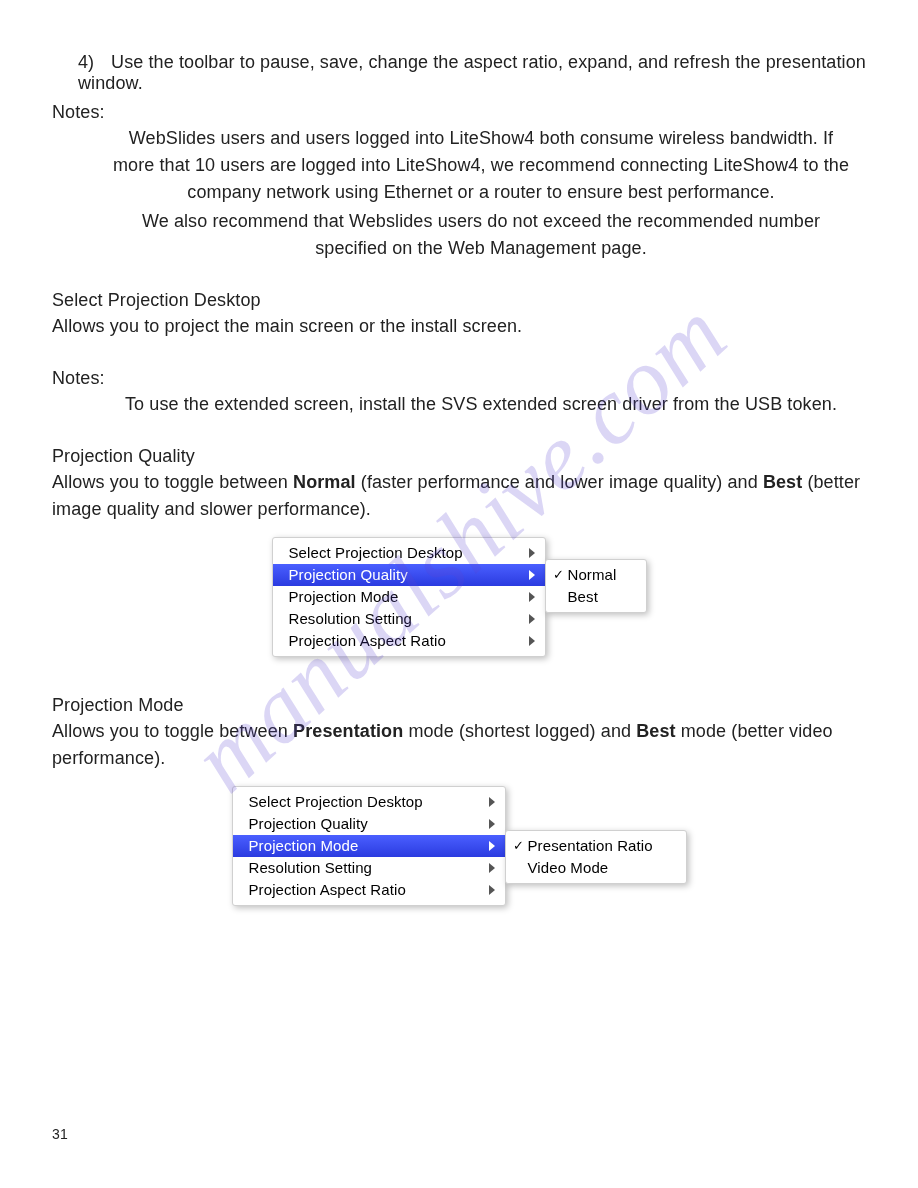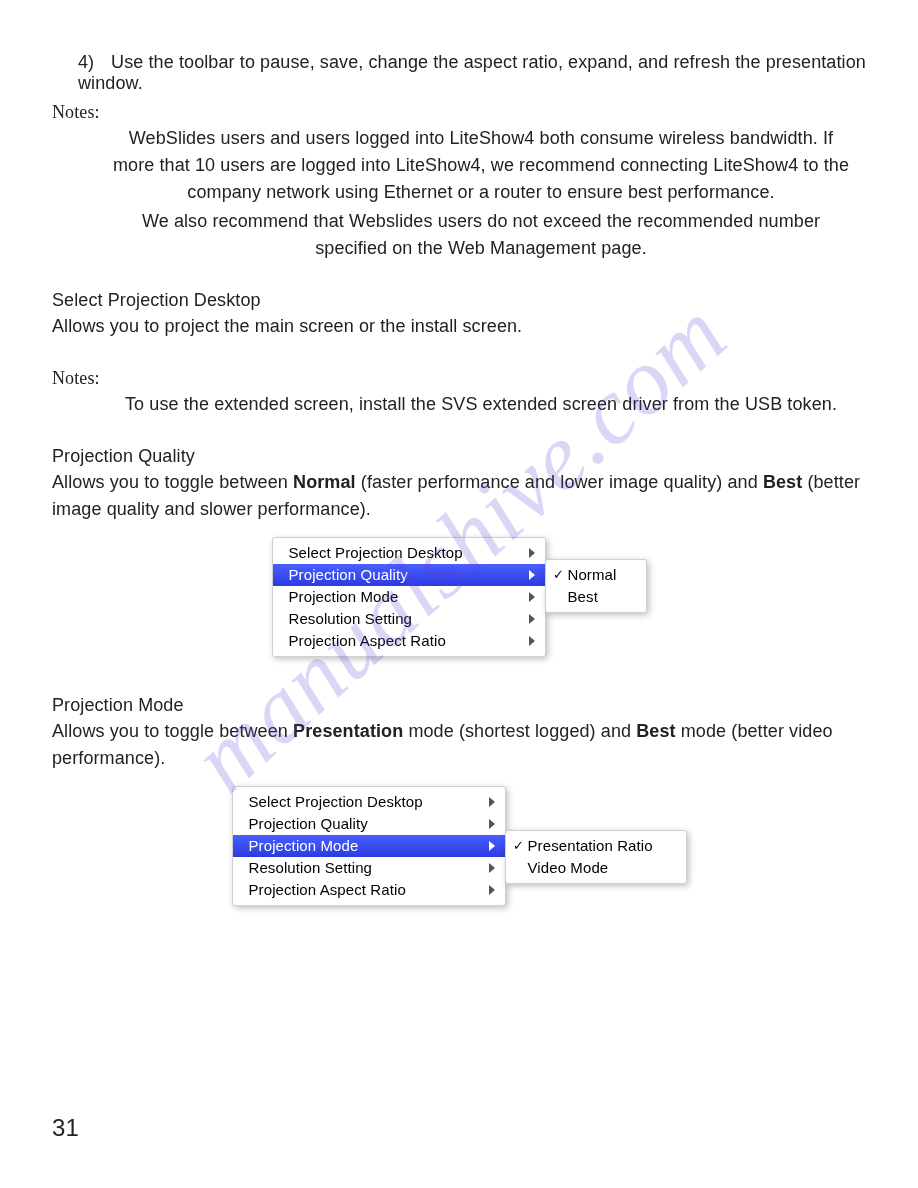--- a/index.html
+++ b/index.html
@@ -11,21 +11,21 @@
     font-family: "Segoe UI Light", "Segoe UI", "Helvetica Neue", Arial, sans-serif;
     font-weight: 300;
     font-size: 18px;
     color: #222;
     background: #fff;
     position: relative;
     letter-spacing: 0.1px;
   }
   .numitem { margin-left: 26px; margin-bottom: 8px; }
   .numitem .num { display: inline-block; width: 28px; }
-  .notes-label { margin-top: 2px; margin-bottom: 2px; font-family: Liberation Serif, serif; }
+  .notes-label { margin-top: 2px; margin-bottom: 2px; }
   .indent-block { margin-left: 54px; margin-right: 10px; }
   .indent-block p { margin: 0 0 2px 0; line-height: 27px; text-align: center; }
   .section-title { font-weight: 400; margin-top: 28px; margin-bottom: 2px; font-size: 18px; }
   .body-p { margin: 0 0 2px 0; line-height: 27px; }
   b, .bold { font-weight: 600; }
   .spacer { height: 24px; }
 
   
   .watermark {
     position: absolute;
@@ -103,21 +103,21 @@
     width: 14px;
     display: inline-block;
     text-align: center;
     font-size: 13px;
     margin-right: 2px;
   }
   .pagenum {
     position: absolute;
     left: 52px;
     bottom: 46px;
-    font-size: 24px;
+    font-size: 14px;
   }
 </style>
 </head>
 <body>
 
 <div class="watermark">manualshive.com</div>
 
 <div class="numitem">
   <span class="num">4)</span>
   <span>Use the toolbar to pause, save, change the aspect ratio, expand, and refresh the presentation window.</span>

